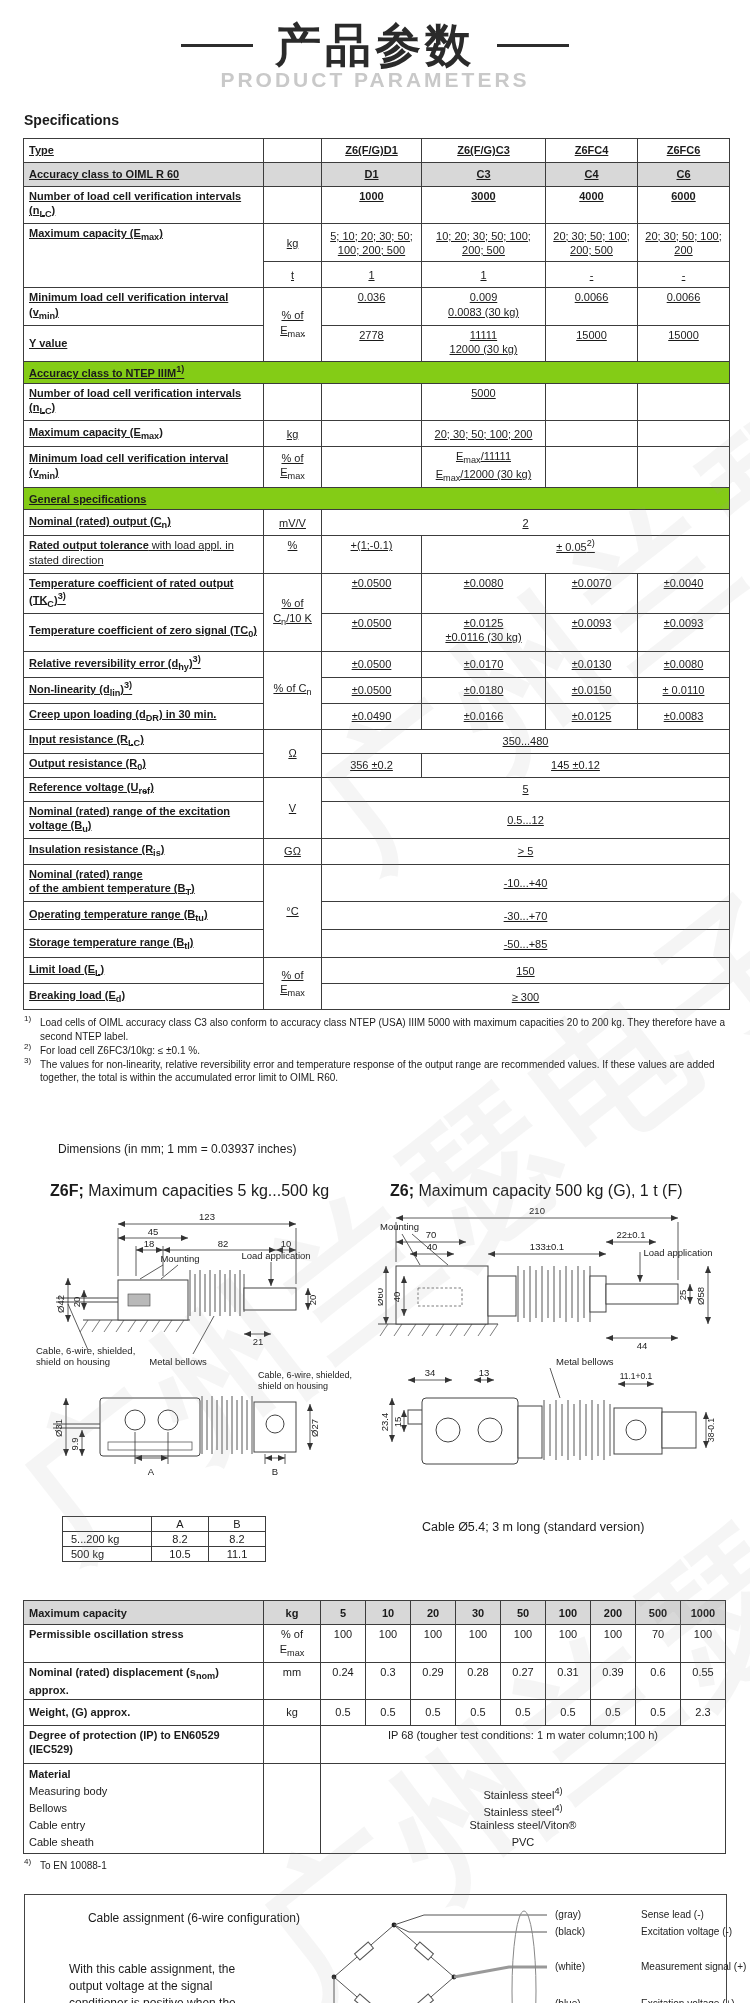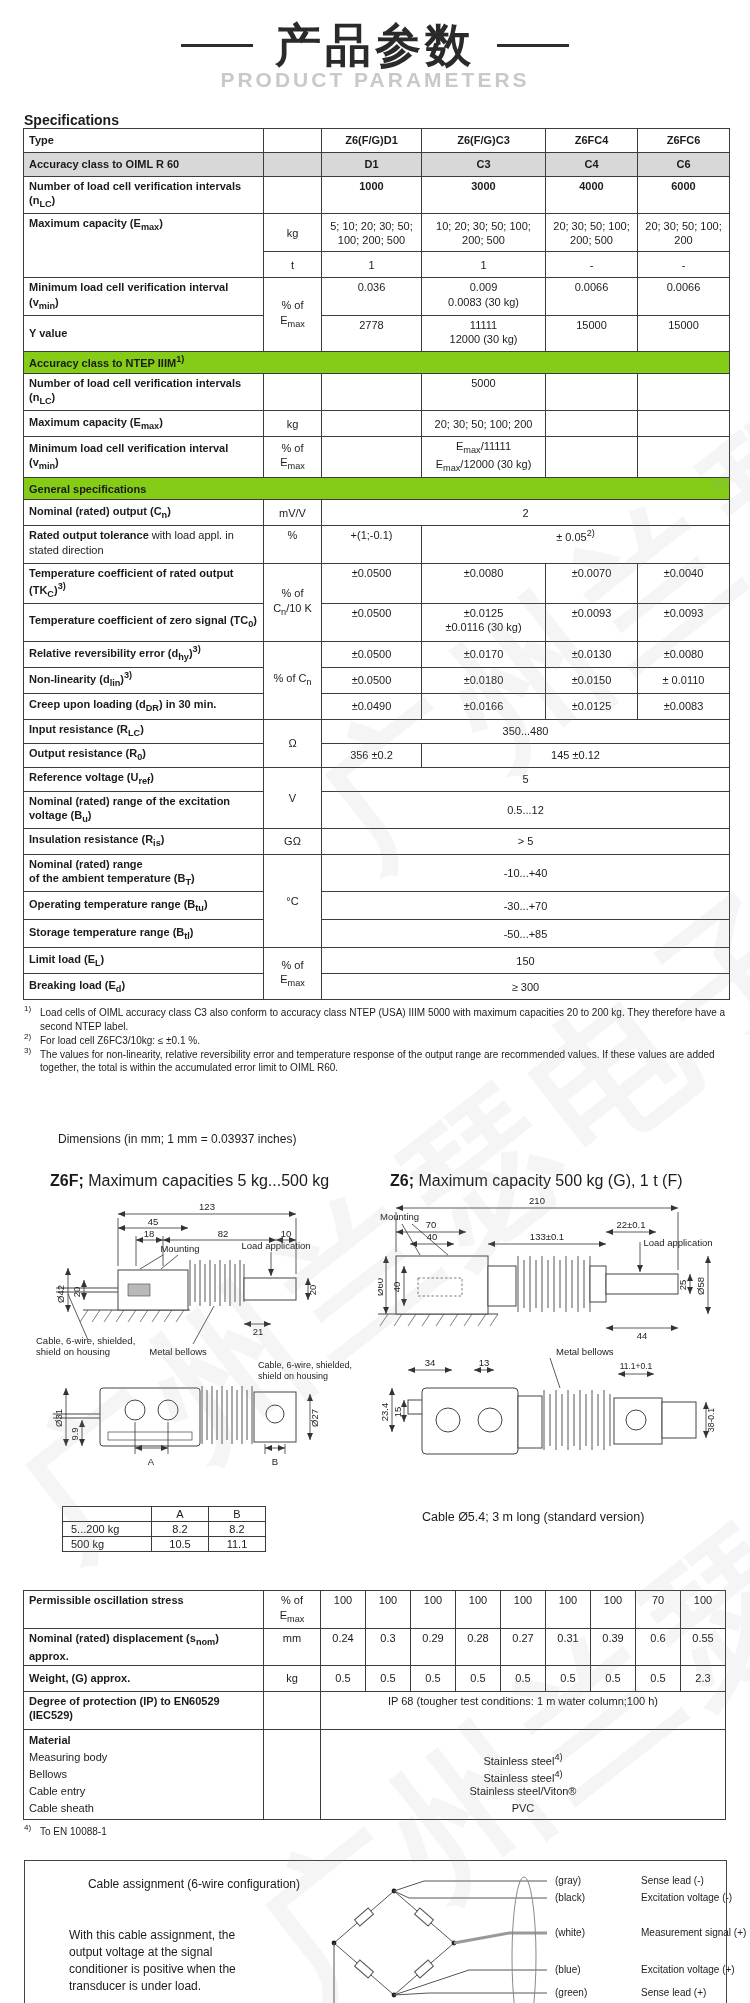--- a/index.html
+++ b/index.html
@@ -64,21 +64,21 @@
 
 <div class="banner">
   <div class="rule"></div>
   <div class="cn">产品参数</div>
   <div class="rule"></div>
 </div>
 <div class="banner-sub">PRODUCT PARAMETERS</div>
 
 <div class="spec-title">Specifications</div>
 
-<table class="t" style="">
+<table class="t" style="margin-top:10px;text-decoration:underline;">
   <colgroup>
       <col style="width:240px">
       <col style="width:58px">
       <col style="width:100px">
       <col style="width:124px">
       <col style="width:92px">
       <col style="width:92px">
     </colgroup>
   <tbody>
       <tr style="height:24px">
@@ -488,20 +488,33 @@
         <col style="width:45px">
         <col style="width:45px">
         <col style="width:45px">
         <col style="width:45px">
         <col style="width:45px">
         <col style="width:45px">
         <col style="width:45px">
         <col style="width:45px">
       </colgroup>
   <tbody>
+        <tr class="grayrow" style="height:24px">
+    <td class="lbl">Maximum capacity</td>
+    <td class="c">kg</td>
+    <td class="c">5</td>
+    <td class="c">10</td>
+    <td class="c">20</td>
+    <td class="c">30</td>
+    <td class="c">50</td>
+    <td class="c">100</td>
+    <td class="c">200</td>
+    <td class="c">500</td>
+    <td class="c">1000</td>
+  </tr>
   <tr style="height:34px">
     <td class="lbl" style="vertical-align:top">Permissible oscillation stress</td>
     <td class="u">% of E<sub>max</sub></td>
     <td class="c" style="vertical-align:top">100</td>
     <td class="c" style="vertical-align:top">100</td>
     <td class="c" style="vertical-align:top">100</td>
     <td class="c" style="vertical-align:top">100</td>
     <td class="c" style="vertical-align:top">100</td>
     <td class="c" style="vertical-align:top">100</td>
     <td class="c" style="vertical-align:top">100</td>

